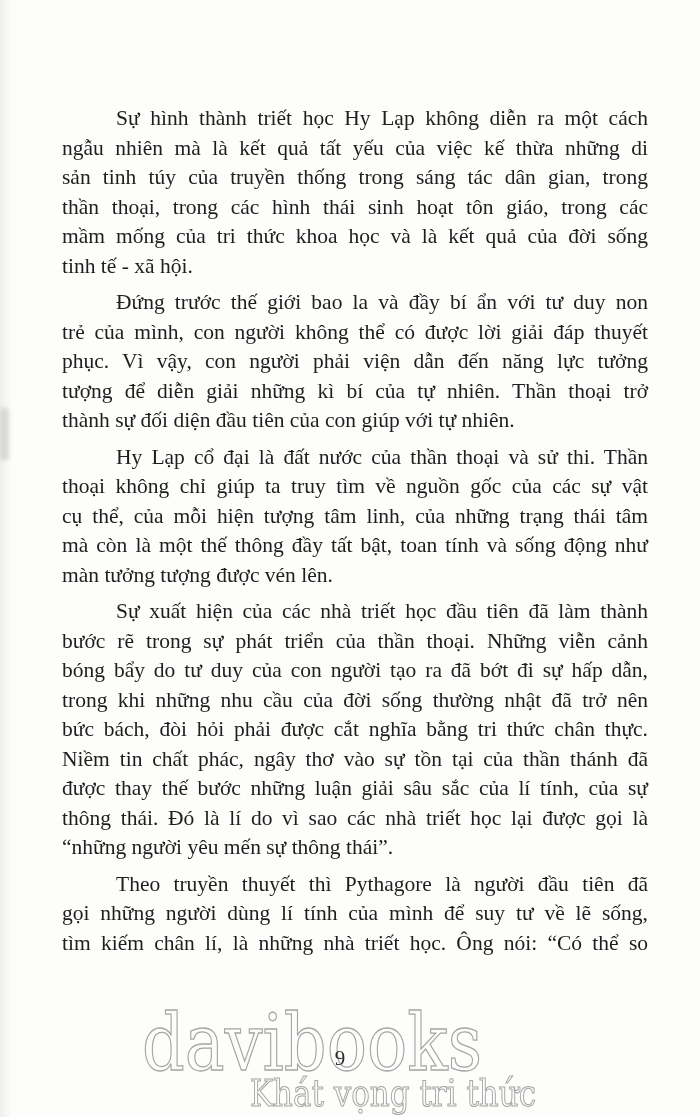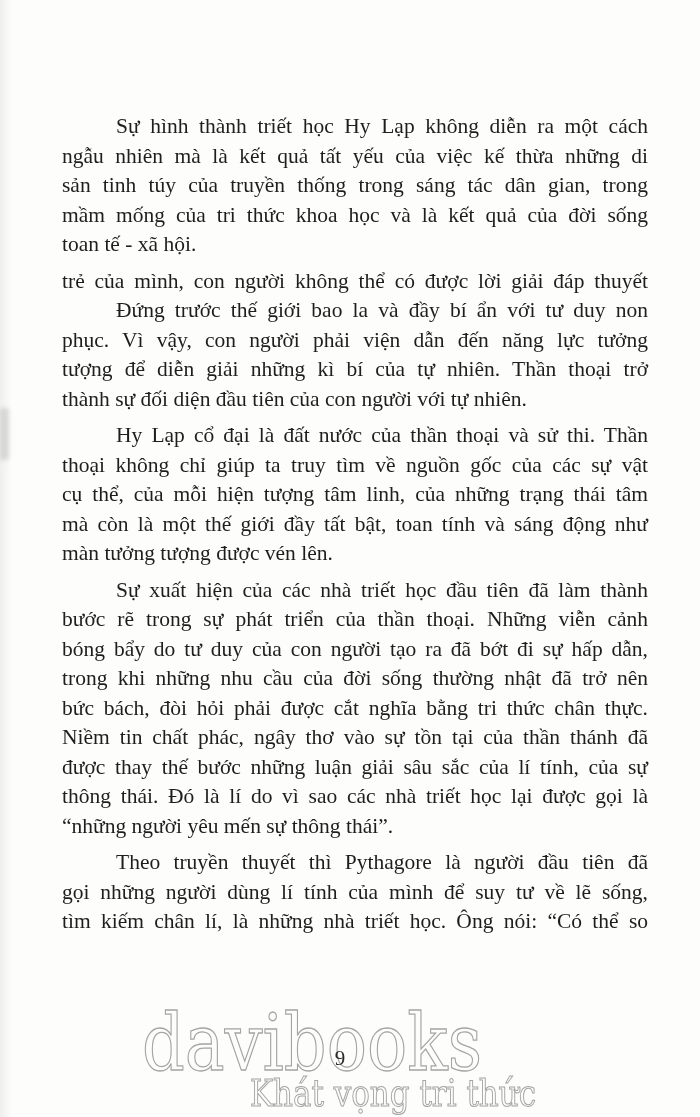--- a/index.html
+++ b/index.html
@@ -28,21 +28,21 @@
     left: 0; top: 408px;
     width: 9px; height: 52px;
     background: rgba(140,140,140,0.28);
     filter: blur(2px);
     border-radius: 3px;
     z-index: 0;
   }
   .text-block {
     position: absolute;
     left: 62px;
-    top: 112px;
+    top: 104px;
     width: 586px;
     color: #1e1e1e;
     font-size: 21.5px;
     line-height: 29.5px;
     z-index: 2;
   }
   .para { margin: 0 0 7px 0; }
   .line {
     text-align: justify;
     text-align-last: justify;
@@ -91,35 +91,36 @@
     <svg class="wm-tagline-svg" width="300" height="52">
       <text x="2" y="38" font-family="DejaVu Serif, serif" font-size="37" fill="none" stroke-width="1.1" textLength="286" lengthAdjust="spacingAndGlyphs" stroke="#a5a5a5">Khát vọng tri thức</text>
     </svg>
   </div>
 
   <div class="text-block">
       <div class="para">
         <div class="line first">Sự hình thành triết học Hy Lạp không diễn ra một cách</div>
         <div class="line">ngẫu nhiên mà là kết quả tất yếu của việc kế thừa những di</div>
         <div class="line">sản tinh túy của truyền thống trong sáng tác dân gian, trong</div>
+        <div class="line">thần thoại, trong các hình thái sinh hoạt tôn giáo, trong các</div>
         <div class="line">mầm mống của tri thức khoa học và là kết quả của đời sống</div>
-        <div class="line lastline">toan tế - xã hội.</div>
+        <div class="line lastline">tinh tế - xã hội.</div>
       </div>
       <div class="para">
+        <div class="line first">Đứng trước thế giới bao la và đầy bí ẩn với tư duy non</div>
         <div class="line">trẻ của mình, con người không thể có được lời giải đáp thuyết</div>
-        <div class="line first">Đứng trước thế giới bao la và đầy bí ẩn với tư duy non</div>
         <div class="line">phục. Vì vậy, con người phải viện dẫn đến năng lực tưởng</div>
         <div class="line">tượng để diễn giải những kì bí của tự nhiên. Thần thoại trở</div>
-        <div class="line lastline">thành sự đối diện đầu tiên của con người với tự nhiên.</div>
+        <div class="line lastline">thành sự đối diện đầu tiên của con giúp với tự nhiên.</div>
       </div>
       <div class="para">
         <div class="line first">Hy Lạp cổ đại là đất nước của thần thoại và sử thi. Thần</div>
         <div class="line">thoại không chỉ giúp ta truy tìm về nguồn gốc của các sự vật</div>
         <div class="line">cụ thể, của mỗi hiện tượng tâm linh, của những trạng thái tâm</div>
-        <div class="line">mà còn là một thế giới đầy tất bật, toan tính và sáng động như</div>
+        <div class="line">mà còn là một thế thông đầy tất bật, toan tính và sống động như</div>
         <div class="line lastline">màn tưởng tượng được vén lên.</div>
       </div>
       <div class="para">
         <div class="line first">Sự xuất hiện của các nhà triết học đầu tiên đã làm thành</div>
         <div class="line">bước rẽ trong sự phát triển của thần thoại. Những viễn cảnh</div>
         <div class="line">bóng bẩy do tư duy của con người tạo ra đã bớt đi sự hấp dẫn,</div>
         <div class="line">trong khi những nhu cầu của đời sống thường nhật đã trở nên</div>
         <div class="line">bức bách, đòi hỏi phải được cắt nghĩa bằng tri thức chân thực.</div>
         <div class="line">Niềm tin chất phác, ngây thơ vào sự tồn tại của thần thánh đã</div>
         <div class="line">được thay thế bước những luận giải sâu sắc của lí tính, của sự</div>

